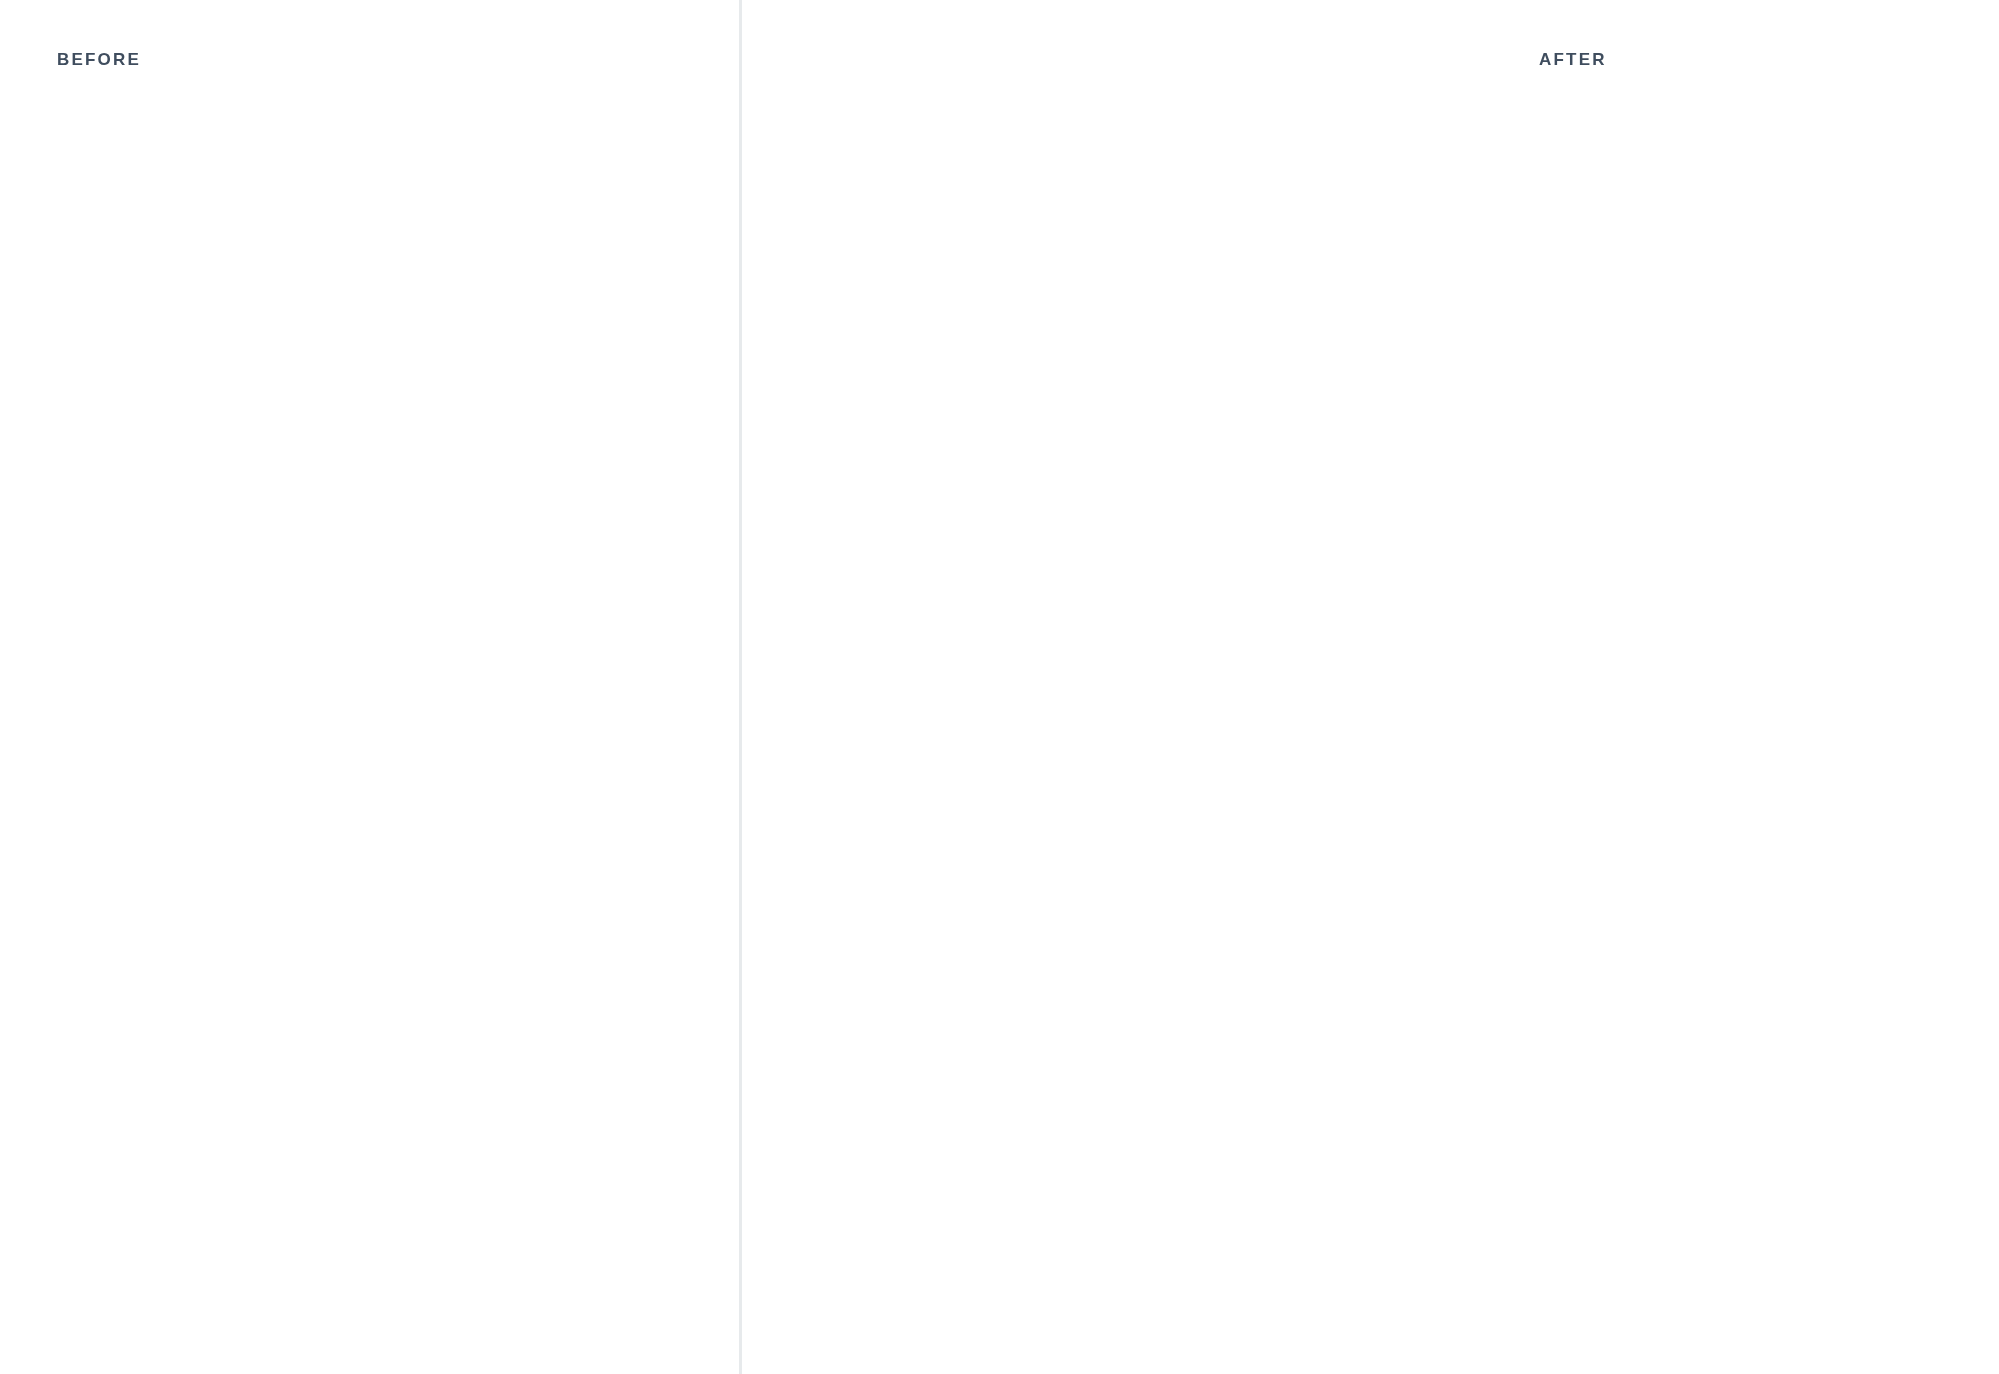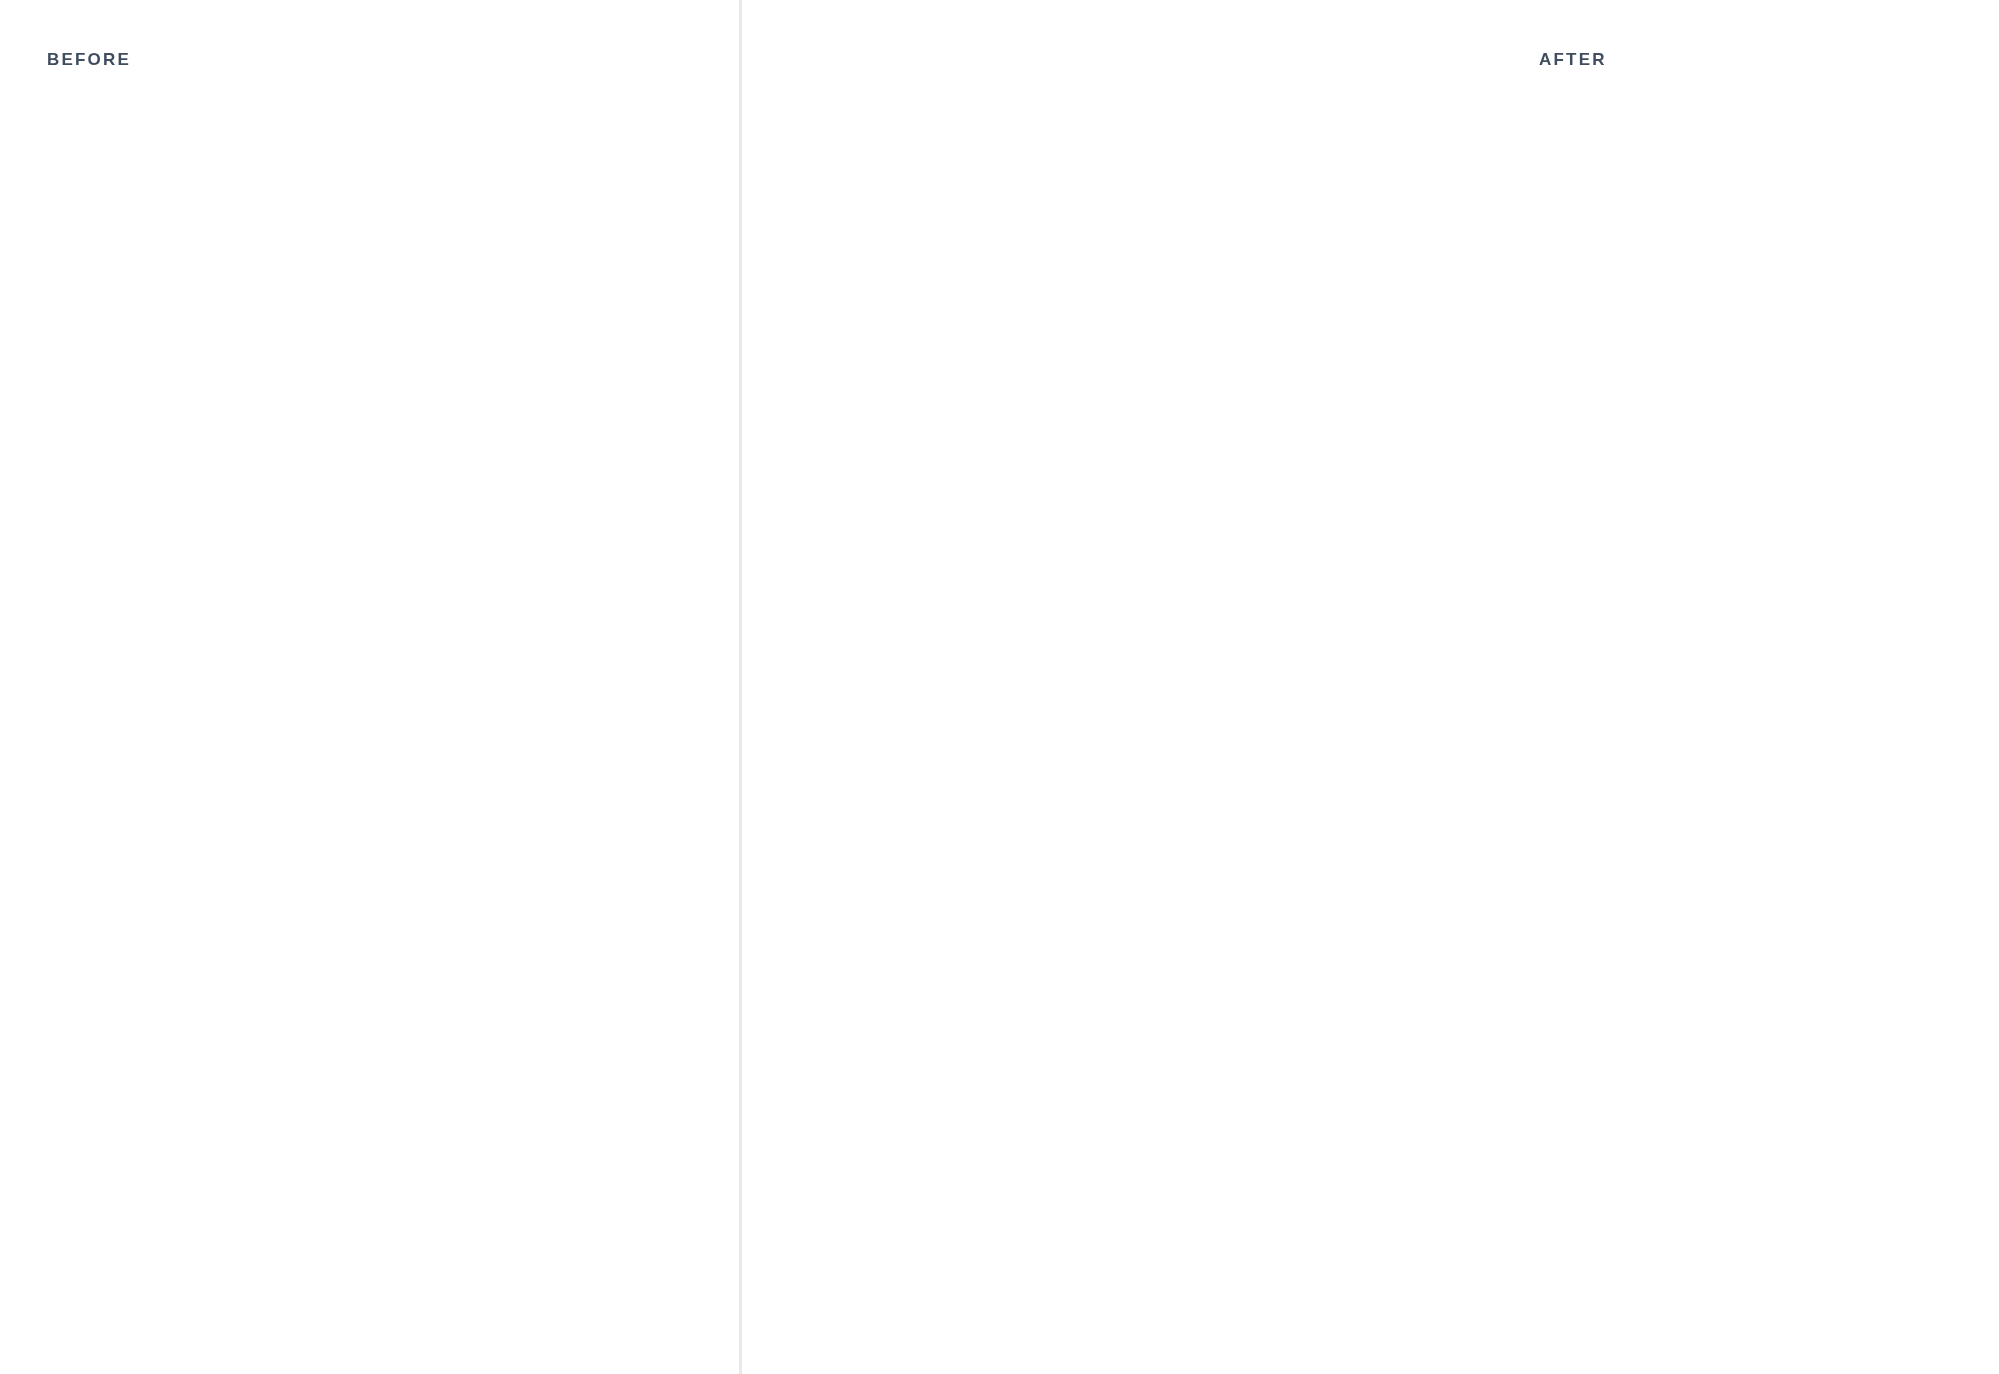--- a/index.html
+++ b/index.html
@@ -1,19 +1,19 @@
 <!DOCTYPE html>
 <html><head>
 <meta charset="utf-8">
 <title>Palette Comparison</title>
 <style>
   html,body{margin:0;padding:0;}
   body{width:1999px;height:1374px;background:#ffffff;font-family:"Liberation Sans",sans-serif;overflow:hidden;position:relative;}
   .panel{position:absolute;top:0;height:1374px;}
-  #panel-before{left:1px;width:740px;text-decoration:underline;}
+  #panel-before{left:11px;width:740px;text-decoration:underline;}
   #panel-after{left:749px;width:1255px;}
   .divider{position:absolute;left:739px;top:0;width:3px;height:1374px;background:#e7eaec;}
   .section-label{position:absolute;font-size:17px;font-weight:700;letter-spacing:2.2px;color:#3f4d5e;white-space:nowrap;}
   #label-before{left:46px;top:50px;}
   #label-after{left:790px;top:50px;}
   .grid{position:absolute;display:grid;}
   #grid-before{left:45.6px;top:105.6px;grid-template-columns:repeat(5,129.3px);}
   #grid-after{left:789.6px;top:105.6px;grid-template-columns:repeat(9,129.3px);}
   #neutrals-before{left:45.6px;top:939.2px;grid-template-columns:repeat(5,129.3px);}
   #neutrals-after{left:789.6px;top:939.2px;grid-template-columns:repeat(9,129.3px);}

